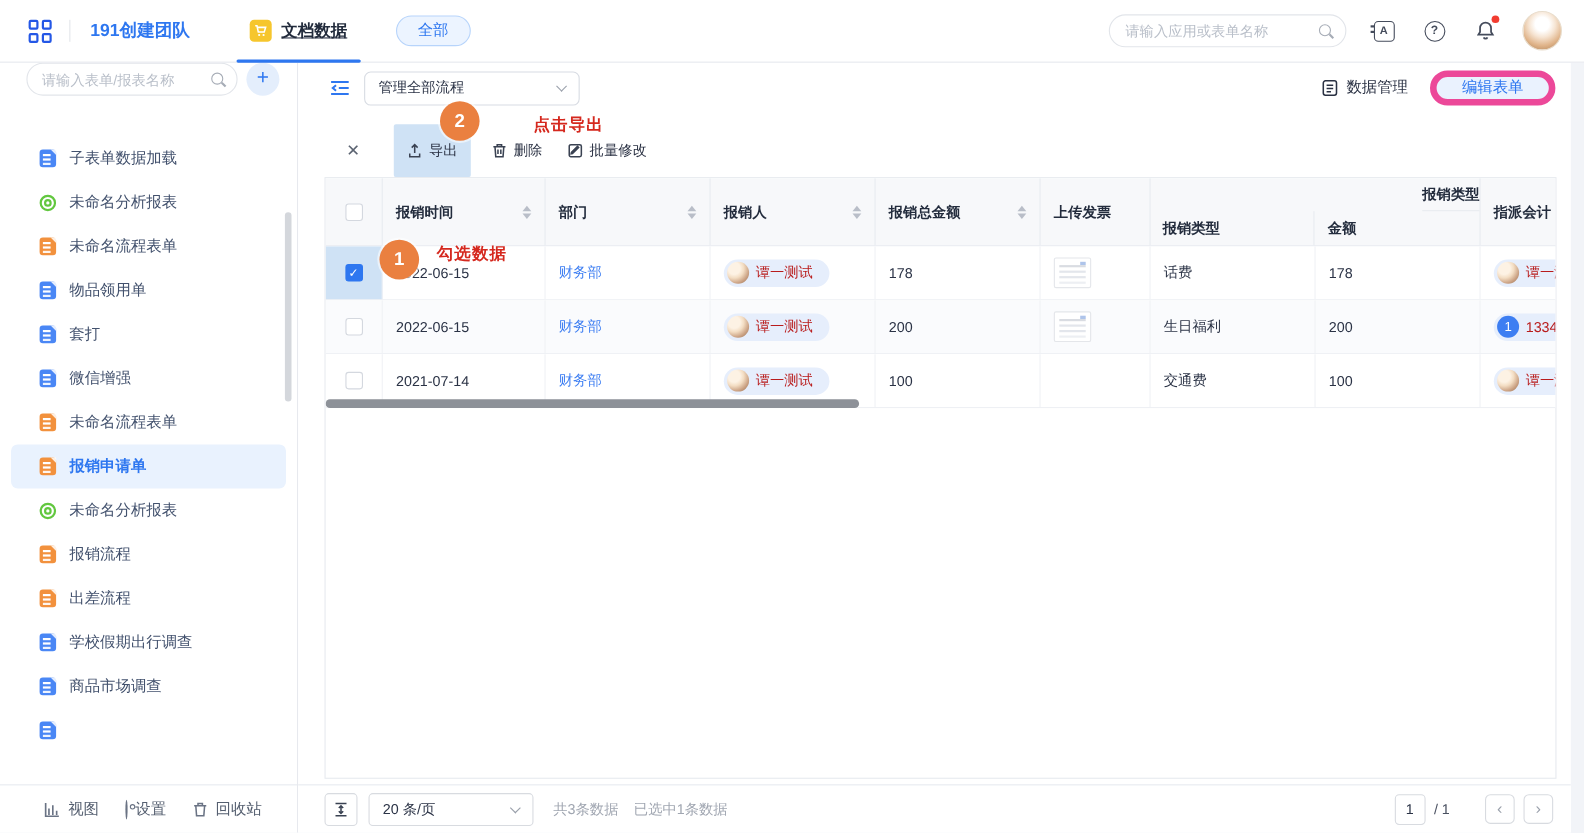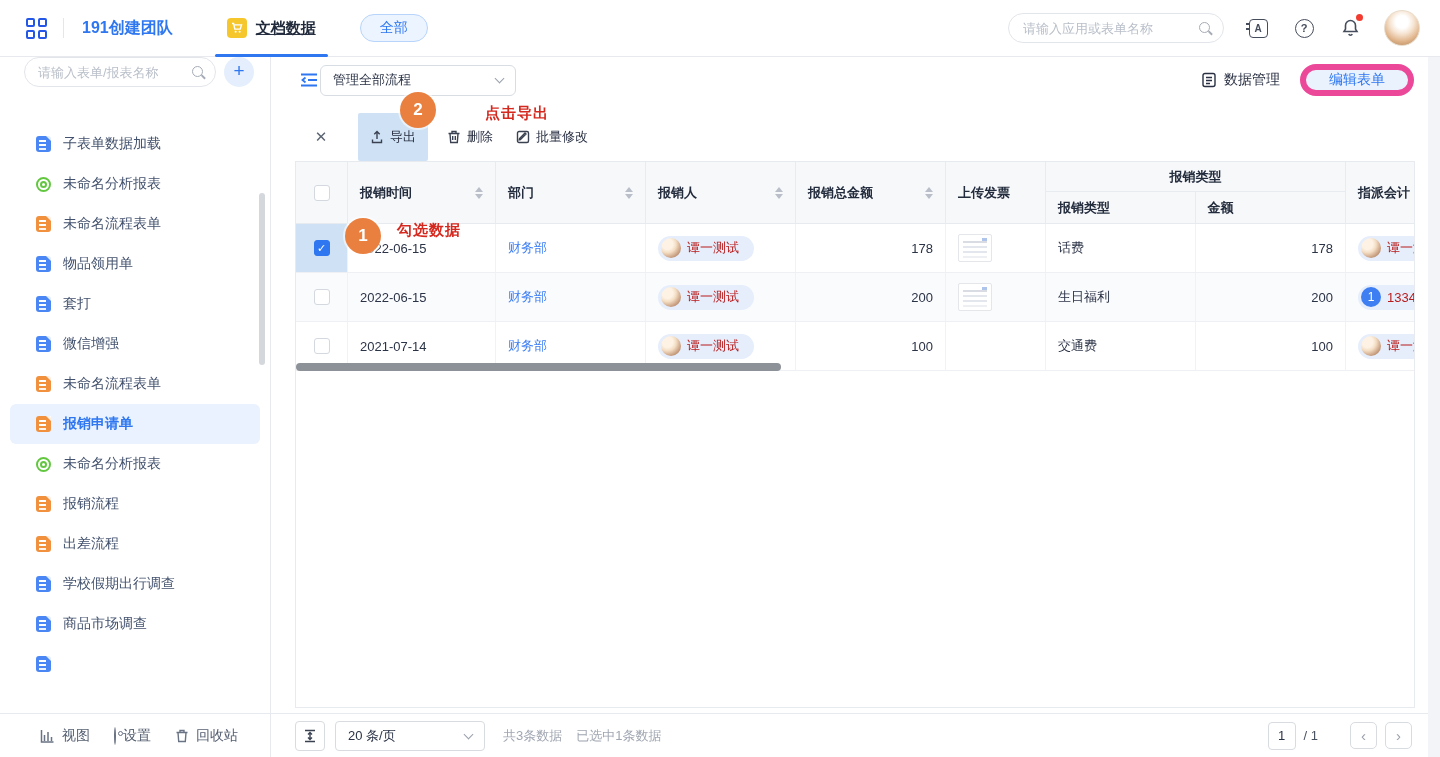--- a/index.html
+++ b/index.html
@@ -75,21 +75,21 @@
   .sb-scrollthumb{ position:absolute; right:5px; top:136px; width:6px; height:172px; background:#d4d7dc; border-radius:3px; z-index:4;}
   .sb-footer{ position:absolute; bottom:0; left:0; right:0; height:44px; background:#fff; border-top:1px solid var(--border);
     display:flex; align-items:center; justify-content:space-between; padding:0 32px 0 40px; z-index:5;}
   .sb-foot-item{ display:flex; align-items:center; gap:7px; font-size:14px; color:#555f70; cursor:pointer;}
   .sb-foot-item svg{ stroke:#6a7384; }
   .gear-ic{ width:15px; height:15px; border:1.6px solid #6a7384; border-radius:50%; position:relative;}
   .gear-ic::after{ content:""; position:absolute; left:3.2px; top:3.2px; width:5px; height:5px; border:1.6px solid #6a7384;
     border-radius:50%; box-sizing:border-box;}
   
   .main{ width:1157px; background:#fff; position:relative; }
-  .main-topbar{ height:46px; display:flex; align-items:center; padding:0 14px 0 29px; gap:2px;}
+  .main-topbar{ height:46px; display:flex; align-items:center; padding:0 14px 0 29px; gap:13px;}
   .collapse-ic{ color:var(--accent); display:flex; align-items:center;}
   .flow-select{ width:196px; height:31px; border:1px solid #d8dce3; border-radius:6px; display:flex; align-items:center;
     justify-content:space-between; padding:0 12px; font-size:13px; color:#2b3346; cursor:pointer;}
   .chev{ width:7px; height:7px; border-right:1.6px solid #9aa0ab; border-bottom:1.6px solid #9aa0ab;
     transform:rotate(45deg); margin-top:-3px;}
   .topbar-right{ margin-left:auto; display:flex; align-items:center; gap:20px;}
   .data-manage{ display:flex; align-items:center; gap:7px; font-size:14px; color:#2a3143; cursor:pointer;}
   .edit-form-btn{ height:32px; padding:0 23px; border-radius:16px; border:6px solid #ec4899; background:#eaf2fe;
     color:var(--accent); font-size:14px; display:flex; align-items:center; cursor:pointer;}
   .main-toolbar{ height:58px; display:flex; align-items:flex-end; padding-left:40px; gap:15px;}
@@ -115,21 +115,21 @@
   .tri-up{ width:0; height:0; border-left:4px solid transparent; border-right:4px solid transparent;
     border-bottom:5px solid #b9bec8;}
   .tri-down{ width:0; height:0; border-left:4px solid transparent; border-right:4px solid transparent;
     border-top:5px solid #b9bec8;}
   .trow{ width:1170px; display:flex; height:49px; border-bottom:1px solid #eef0f4; background:#fff;}
   .trow.alt{ background:#fafbfd;}
   .td{ border-right:1px solid #f0f2f6; display:flex; align-items:center; padding:0 12px; font-size:13px; color:#2b3346;
     overflow:hidden;}
   .td-check{ width:52px; justify-content:center; padding:0;}
   .td-check.hl{ background:var(--highlight);}
-  .td.num{ justify-content:flex-end;}
+  .td.num{ }
   .checkbox{ width:16px; height:16px; border:1px solid #d4d8df; border-radius:3px; background:#fff; display:flex;
     align-items:center; justify-content:center; cursor:pointer;}
   .checkbox.checked{ background:var(--accent); border-color:var(--accent); color:#fff; font-size:11px; font-weight:bold;}
   .link{ color:var(--link); cursor:pointer;}
   .pill{ display:flex; align-items:center; gap:6px; background:#e6eefc; border-radius:13px; height:25px;
     padding:2px 11px 2px 3px; flex:0 0 auto; min-width:96px;}
   .mini-avatar{ width:20px; height:20px; border-radius:50%; flex:0 0 auto;
     background:radial-gradient(circle at 32% 30%, #fdf2e4 0 28%, #f3ddc3 45%, #caa183 70%, #8d6749 100%);}
   .pill .plabel{ color:#b91c1c; font-size:13px; white-space:nowrap;}
   .count-badge{ width:20px; height:20px; border-radius:50%; background:#3d7ef2; color:#fff; font-size:12px;
@@ -382,21 +382,21 @@
           <div class="th" style="width: 150px;">
             <span class="th-label">报销总金额</span>
             <span class="sort">
               <span class="tri-up"></span>
               <span class="tri-down"></span>
             </span>
           </div>
           <div class="th" style="width: 100px;">
             <span class="th-label">上传发票</span>
           </div>
-          <div class="th-group" style="width: 300px;">
+          <div class="th-group" style="width: 300px; align-items: flex-end;">
             <div class="th-group-top">报销类型</div>
             <div class="th-group-row">
               <div class="th-sub" style="width: 150px;">报销类型</div>
               <div class="th-sub" style="width: 150px;">金额</div>
             </div>
           </div>
           <div class="th" style="width: 120px;">
             <span class="th-label">指派会计</span>
           </div>
         </div>

